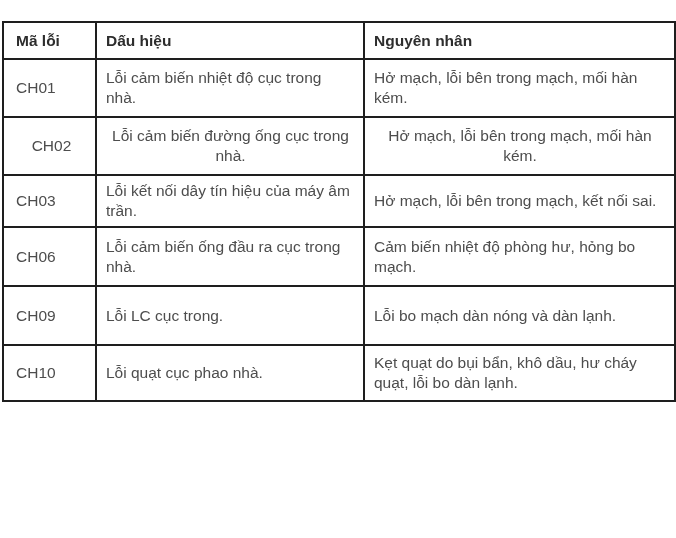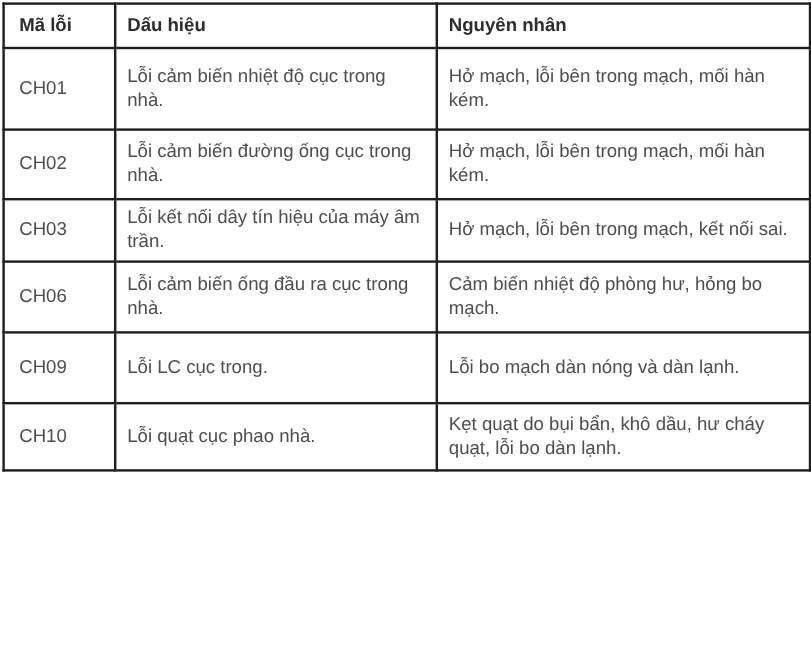--- a/index.html
+++ b/index.html
@@ -11,21 +11,21 @@
   .page {
     position: relative;
     width: 676px;
     height: 538px;
     background: #ffffff;
     overflow: hidden;
   }
   table.error-table {
     position: absolute;
     left: 2px;
-    top: 2px;
+    top: 21px;
     width: 672px;
     border-collapse: collapse;
     table-layout: fixed;
     background: #ffffff;
   }
   table.error-table th,
   table.error-table td {
     border: 2px solid #1e1e1e;
     vertical-align: middle;
     font-size: 15.5px;
@@ -42,22 +42,22 @@
     color: #4d4d4d;
     font-weight: normal;
     padding: 5px 8px 5px 9px;
   }
   table.error-table th.col-code,
   table.error-table td.col-code {
     padding-left: 12px;
   }
   
   thead tr                   { height: 37px; }
-  tbody tr:nth-child(1)      { height: 68px; }
-  tbody tr:nth-child(2)      { height: 58px; }
+  tbody tr:nth-child(1)      { height: 58px; }
+  tbody tr:nth-child(2)      { height: 58px; text-align: center; }
   tbody tr:nth-child(3)      { height: 48px; padding-left: 20px; }
   tbody tr:nth-child(4)      { height: 59px; }
   tbody tr:nth-child(5)      { height: 59px; }
   tbody tr:nth-child(6)      { height: 56px; border-radius: 10px; }
   tbody tr:nth-child(7)      { height: 37px; text-align: right; }
   tbody tr:nth-child(8)      { height: 53px; }
   tbody tr:nth-child(9)      { height: 56px; }
 </style>
 </head>
 <body>

